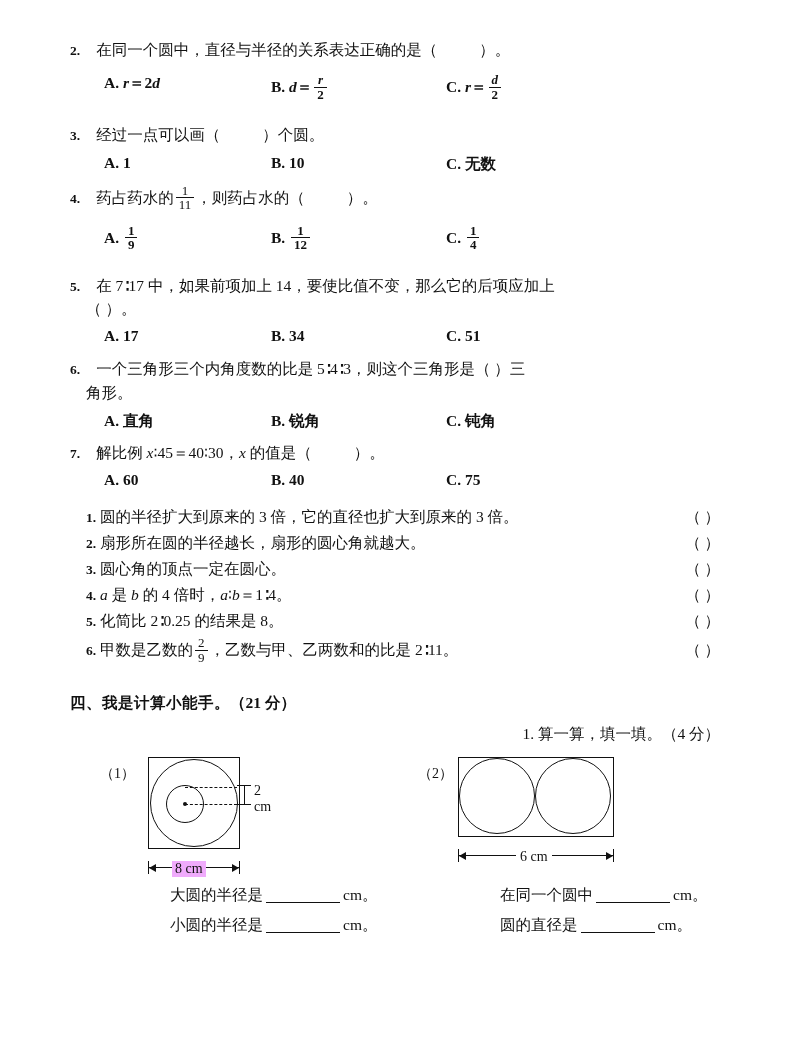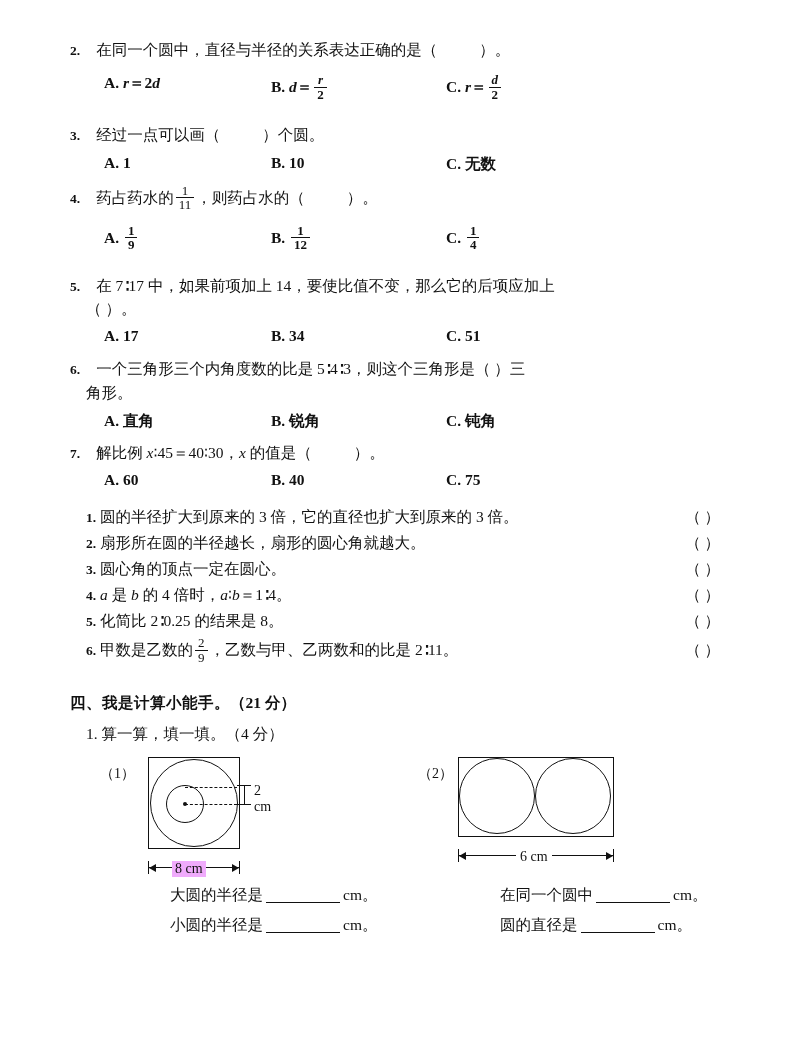--- a/index.html
+++ b/index.html
@@ -101,20 +101,21 @@
   .tf-row.tall { height: 40px; line-height: 2.4; }
   .tf-paren {
     position: absolute;
     right: 0;
     top: 0;
   }
 
   .calc-sub {
     margin: 10px 0 6px 16px;
     font-size: 15.5px;
+    text-align: right;
   }
 
   .figs {
     position: relative;
     margin-left: 30px;
     margin-top: 6px;
     height: 130px;
   }
   .fig-label {
     position: absolute;

